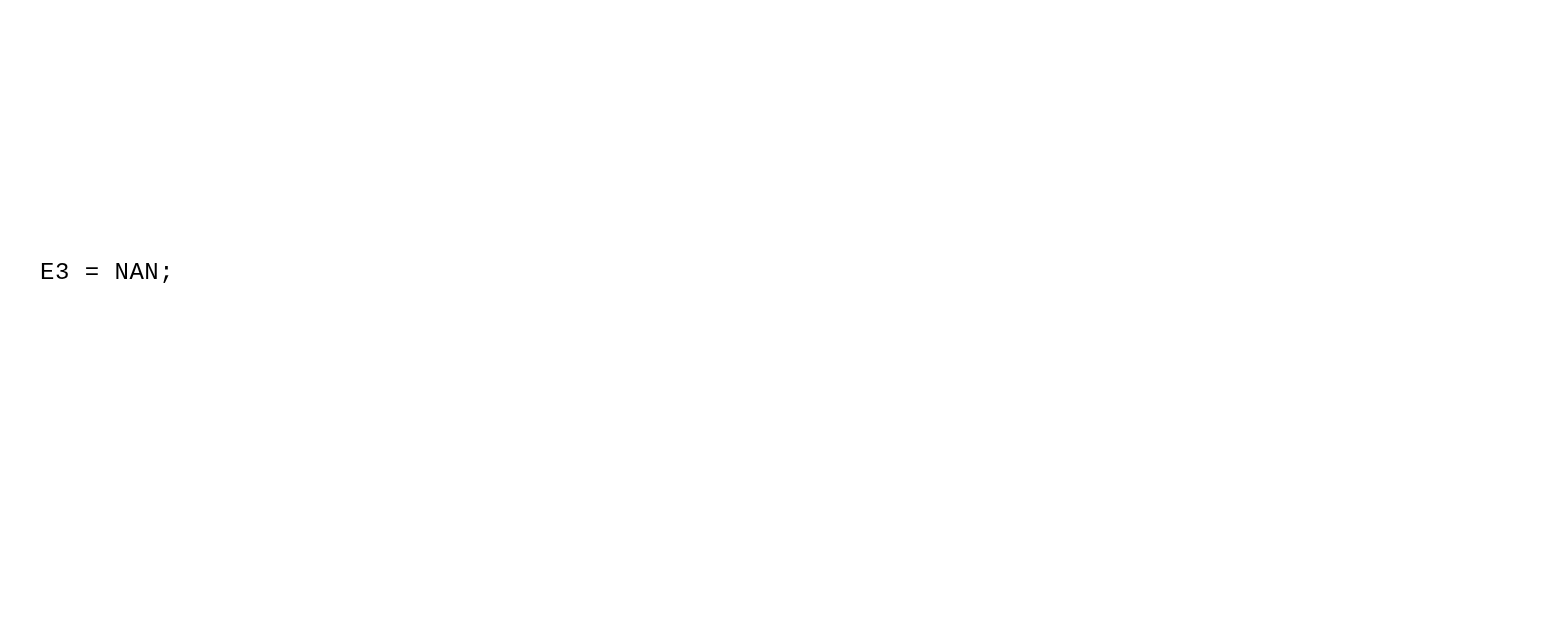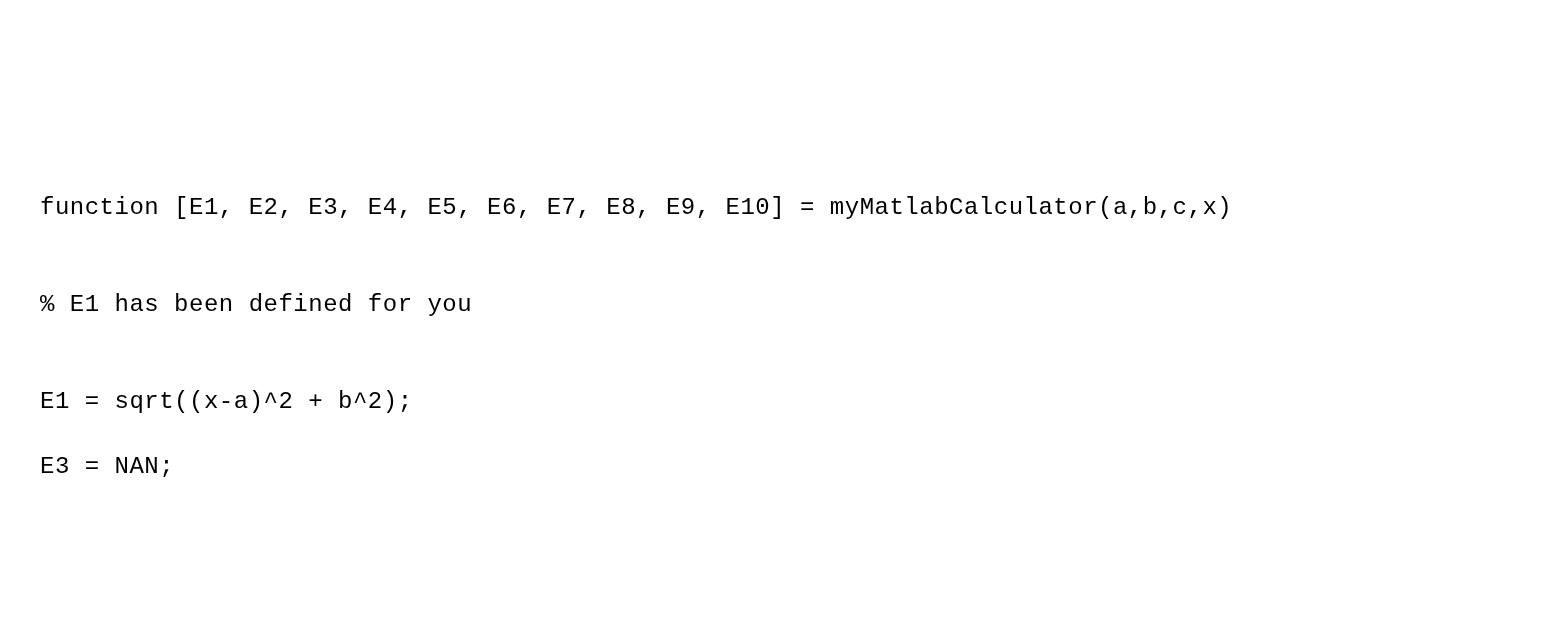--- a/index.html
+++ b/index.html
@@ -26,25 +26,22 @@
     .blank-line {
       height: 1.35em;
     }
   </style>
 </head>
 <body>
 
 
 
 <div class="code-block">
-<span class="line">function [E1, E2, E3, E4, E5, E6, E7, E8, E9, E10] = myMatlabCalculator(a,b,c,x)</span>
 <span class="blank-line"></span>
-<span class="line">% E1 has been defined for you</span>
 <span class="blank-line"></span>
-<span class="line">E1 = sqrt((x-a)^2 + b^2);</span>
 <span class="line">E3 = NAN;</span>
 
 
 
 
 
 
 
 <span class="blank-line"></span>
 

